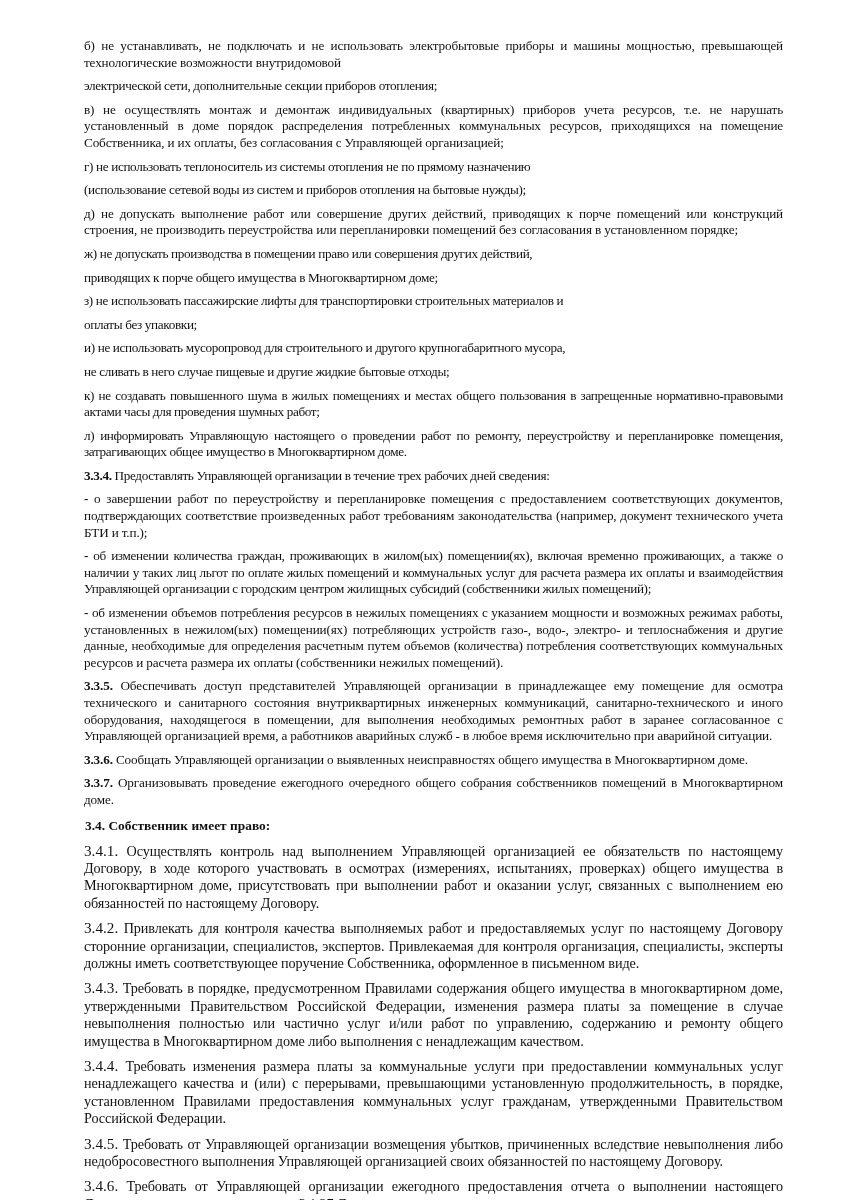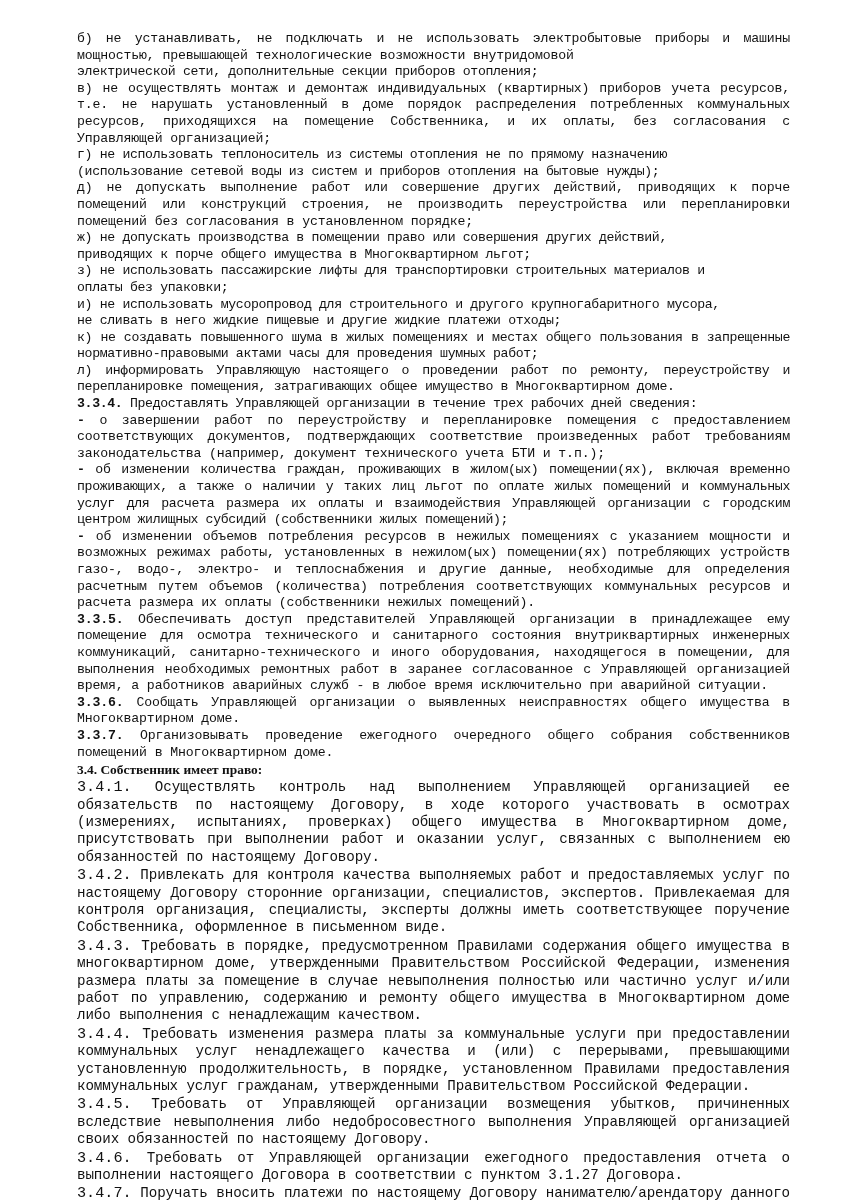--- a/index.html
+++ b/index.html
@@ -6,55 +6,54 @@
     body { width: 848px; height: 1200px; overflow: hidden; }
     .page {
       position: relative;
       width: 848px; height: 1200px;
       box-sizing: border-box;
       padding: 31px 58px 0 77px;
       font-family: "Liberation Serif", "DejaVu Serif", serif;
       color: #111111;
     }
     .p {
-      margin: 0;
+      margin: 7px;
       font-size: 13.2px;
       line-height: 16.6px;
       text-align: justify;
       letter-spacing: -0.15px;
-      font-family: Liberation Mono, monospace;
     }
     .p.narrow { font-stretch: condensed; letter-spacing: -0.35px; }
     .p b { font-weight: bold; }
     .p.big {
       font-size: 14.2px;
       line-height: 17.4px;
       margin-top: 1px;
       letter-spacing: -0.1px;
     }
     .p.big .num { font-size: 15.2px; letter-spacing: 0; }
-    .heading { font-weight: bold; font-size: 13.4px; line-height: 17px; margin: 0; }
+    .heading { font-weight: bold; font-size: 13.4px; line-height: 17px; margin: 8px; }
   </style>
 </head>
 <body>
 
 <div class="page">
 
   <p class="p">б) не устанавливать, не подключать и не использовать электробытовые приборы и машины мощностью, превышающей технологические возможности внутридомовой</p>
   <p class="p narrow">электрической сети, дополнительные секции приборов отопления;</p>
   <p class="p">в) не осуществлять монтаж и демонтаж индивидуальных (квартирных) приборов учета ресурсов, т.е. не нарушать установленный в доме порядок распределения потребленных коммунальных ресурсов, приходящихся на помещение Собственника, и их оплаты, без согласования с Управляющей организацией;</p>
   <p class="p narrow">г) не использовать теплоноситель из системы отопления не по прямому назначению</p>
   <p class="p narrow">(использование сетевой воды из систем и приборов отопления на бытовые нужды);</p>
   <p class="p">д) не допускать выполнение работ или совершение других действий, приводящих к порче помещений или конструкций строения, не производить переустройства или перепланировки помещений без согласования в установленном порядке;</p>
   <p class="p narrow">ж) не допускать производства в помещении право или совершения других действий,</p>
-  <p class="p narrow">приводящих к порче общего имущества в Многоквартирном льгот;</p>
+  <p class="p narrow">приводящих к порче общего имущества в Многоквартирном доме;</p>
   <p class="p narrow">з) не использовать пассажирские лифты для транспортировки строительных материалов и</p>
   <p class="p narrow">оплаты без упаковки;</p>
   <p class="p narrow">и) не использовать мусоропровод для строительного и другого крупногабаритного мусора,</p>
-  <p class="p narrow">не сливать в него жидкие пищевые и другие жидкие платежи отходы;</p>
+  <p class="p narrow">не сливать в него случае пищевые и другие жидкие бытовые отходы;</p>
   <p class="p narrow">к) не создавать повышенного шума в жилых помещениях и местах общего пользования в запрещенные нормативно-правовыми актами часы для проведения шумных работ;</p>
   <p class="p narrow">л) информировать Управляющую настоящего о проведении работ по ремонту, переустройству и перепланировке помещения, затрагивающих общее имущество в Многоквартирном доме.</p>
 
   <p class="p narrow"><b>3.3.4.</b><span> Предоставлять Управляющей организации в течение трех рабочих дней сведения:</span></p>
   <p class="p"><b>-</b><span> о завершении работ по переустройству и перепланировке помещения с предоставлением соответствующих документов, подтверждающих соответствие произведенных работ требованиям законодательства (например, документ технического учета БТИ и т.п.);</span></p>
   <p class="p narrow"><b>-</b><span> об изменении количества граждан, проживающих в жилом(ых) помещении(ях), включая временно проживающих, а также о наличии у таких лиц льгот по оплате жилых помещений и коммунальных услуг для расчета размера их оплаты и взаимодействия Управляющей организации с городским центром жилищных субсидий (собственники жилых помещений);</span></p>
   <p class="p"><b>-</b><span> об изменении объемов потребления ресурсов в нежилых помещениях с указанием мощности и возможных режимах работы, установленных в нежилом(ых) помещении(ях) потребляющих устройств газо-, водо-, электро- и теплоснабжения и другие данные, необходимые для определения расчетным путем объемов (количества) потребления соответствующих коммунальных ресурсов и расчета размера их оплаты (собственники нежилых помещений).</span></p>
 
   <p class="p"><b>3.3.5.</b><span> Обеспечивать доступ представителей Управляющей организации в принадлежащее ему помещение для осмотра технического и санитарного состояния внутриквартирных инженерных коммуникаций, санитарно-технического и иного оборудования, находящегося в помещении, для выполнения необходимых ремонтных работ в заранее согласованное с Управляющей организацией время, а работников аварийных служб - в любое время исключительно при аварийной ситуации.</span></p>
   <p class="p"><b>3.3.6.</b><span> Сообщать Управляющей организации о выявленных неисправностях общего имущества в Многоквартирном доме.</span></p>

